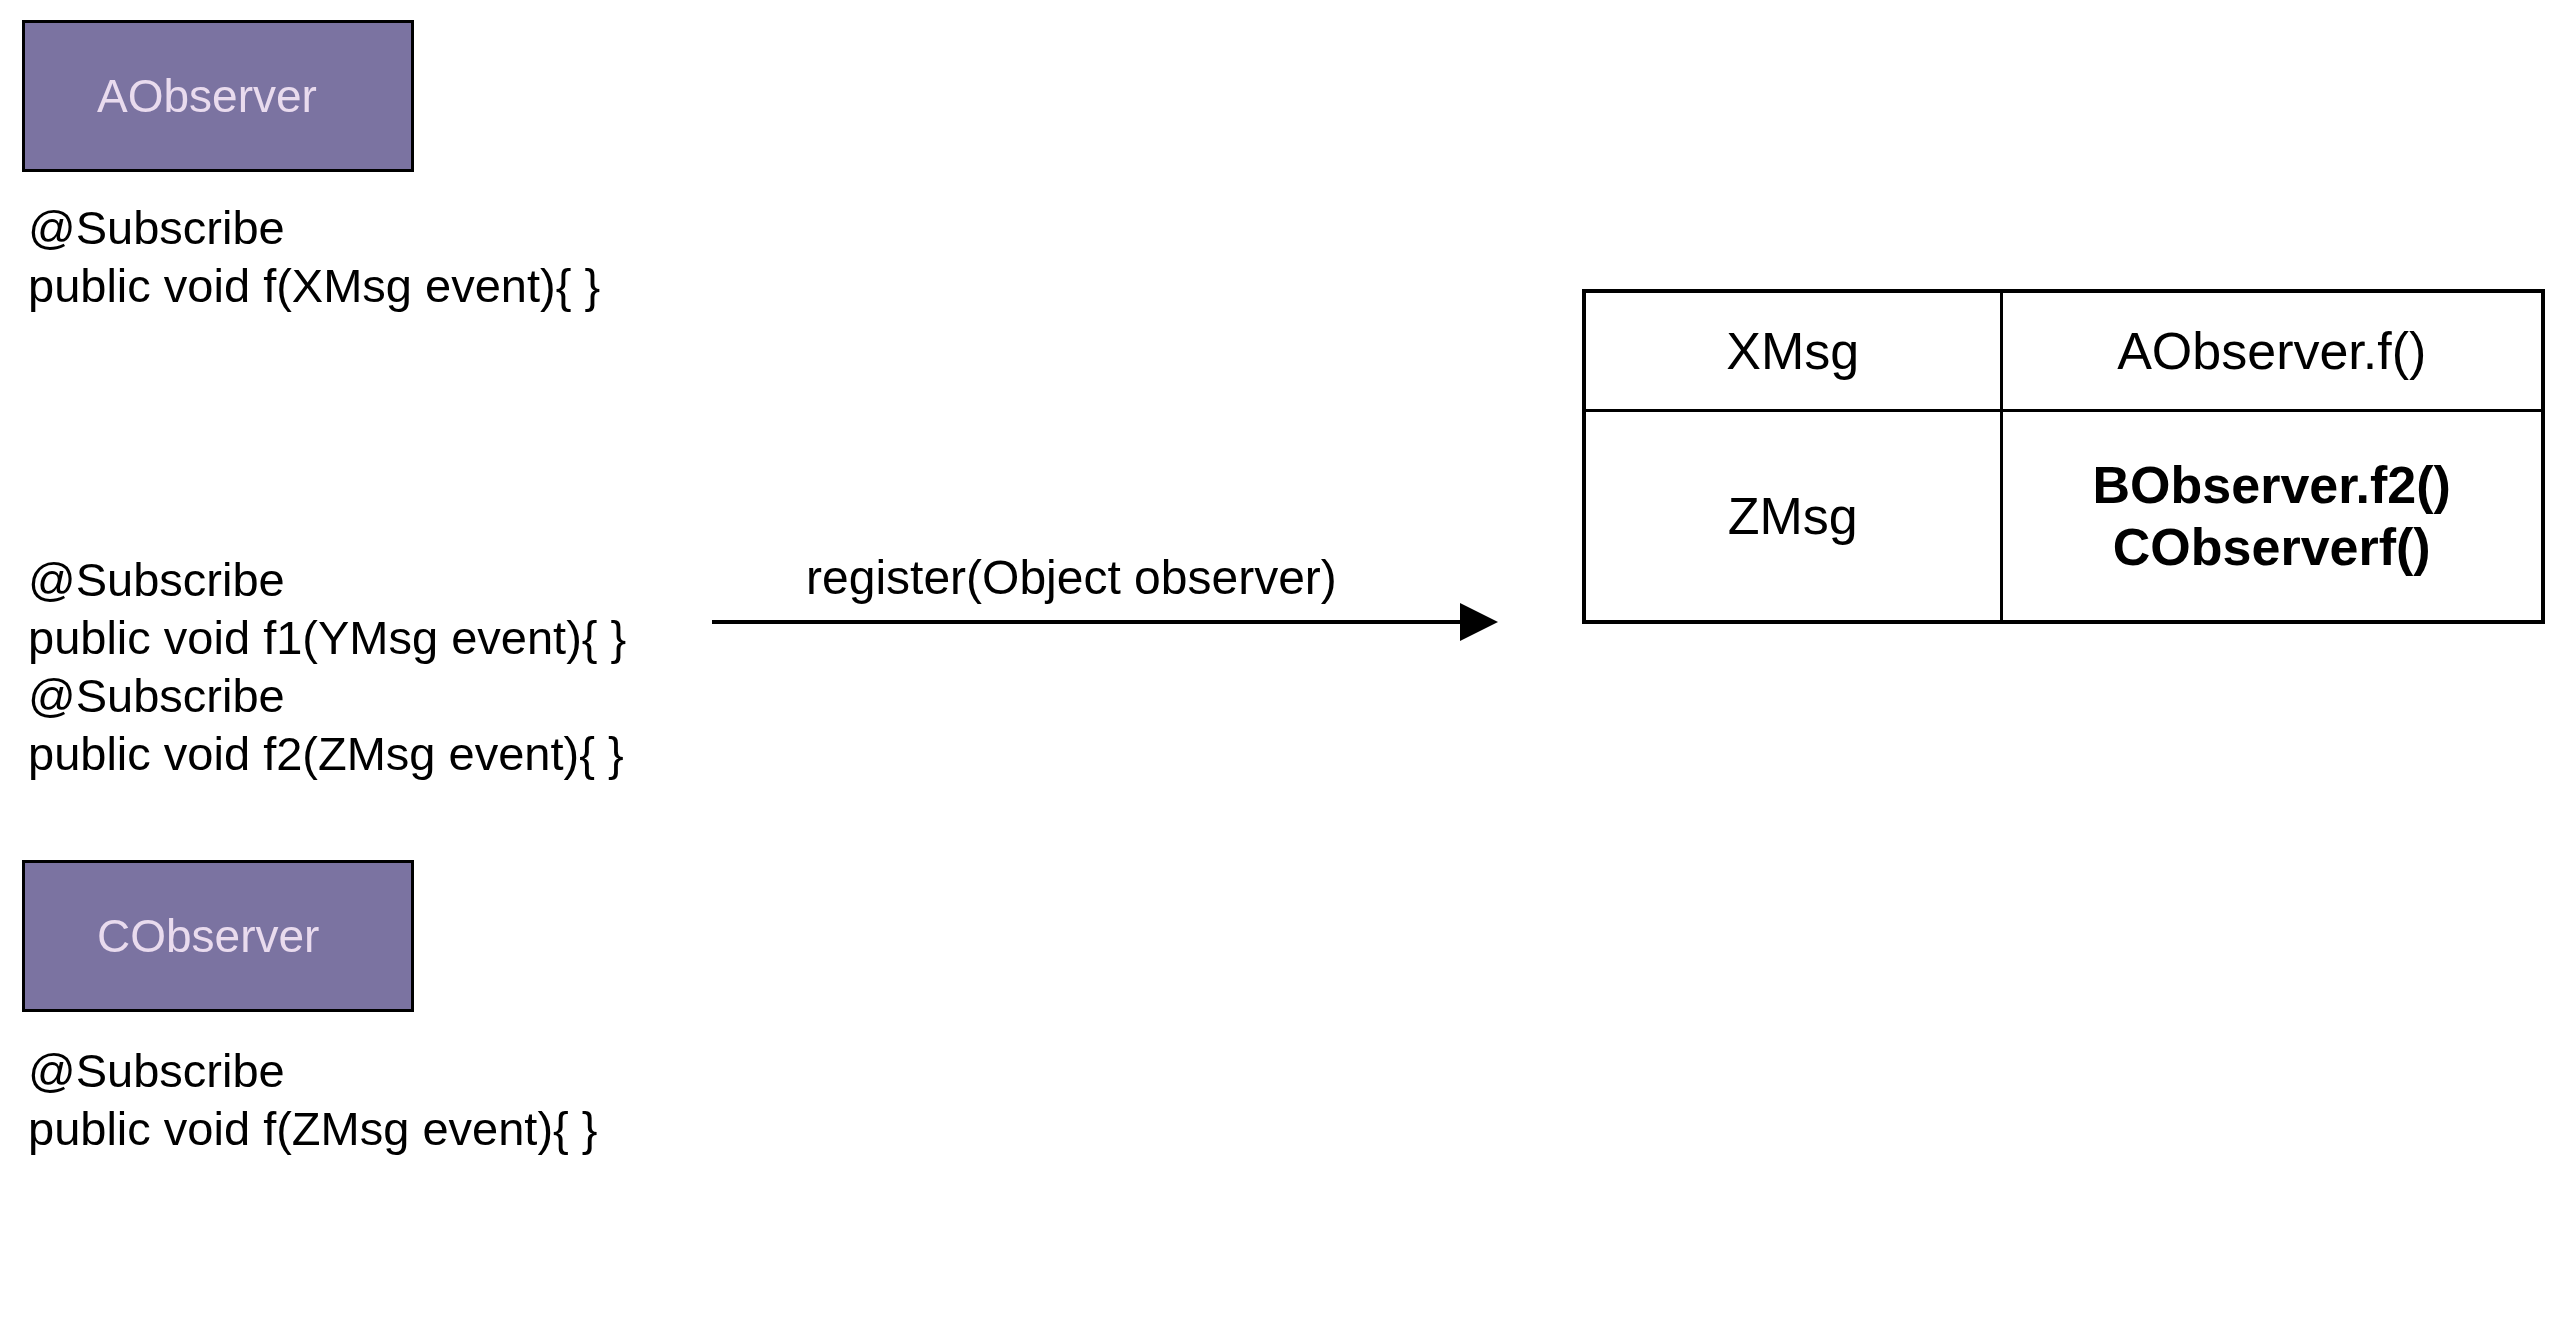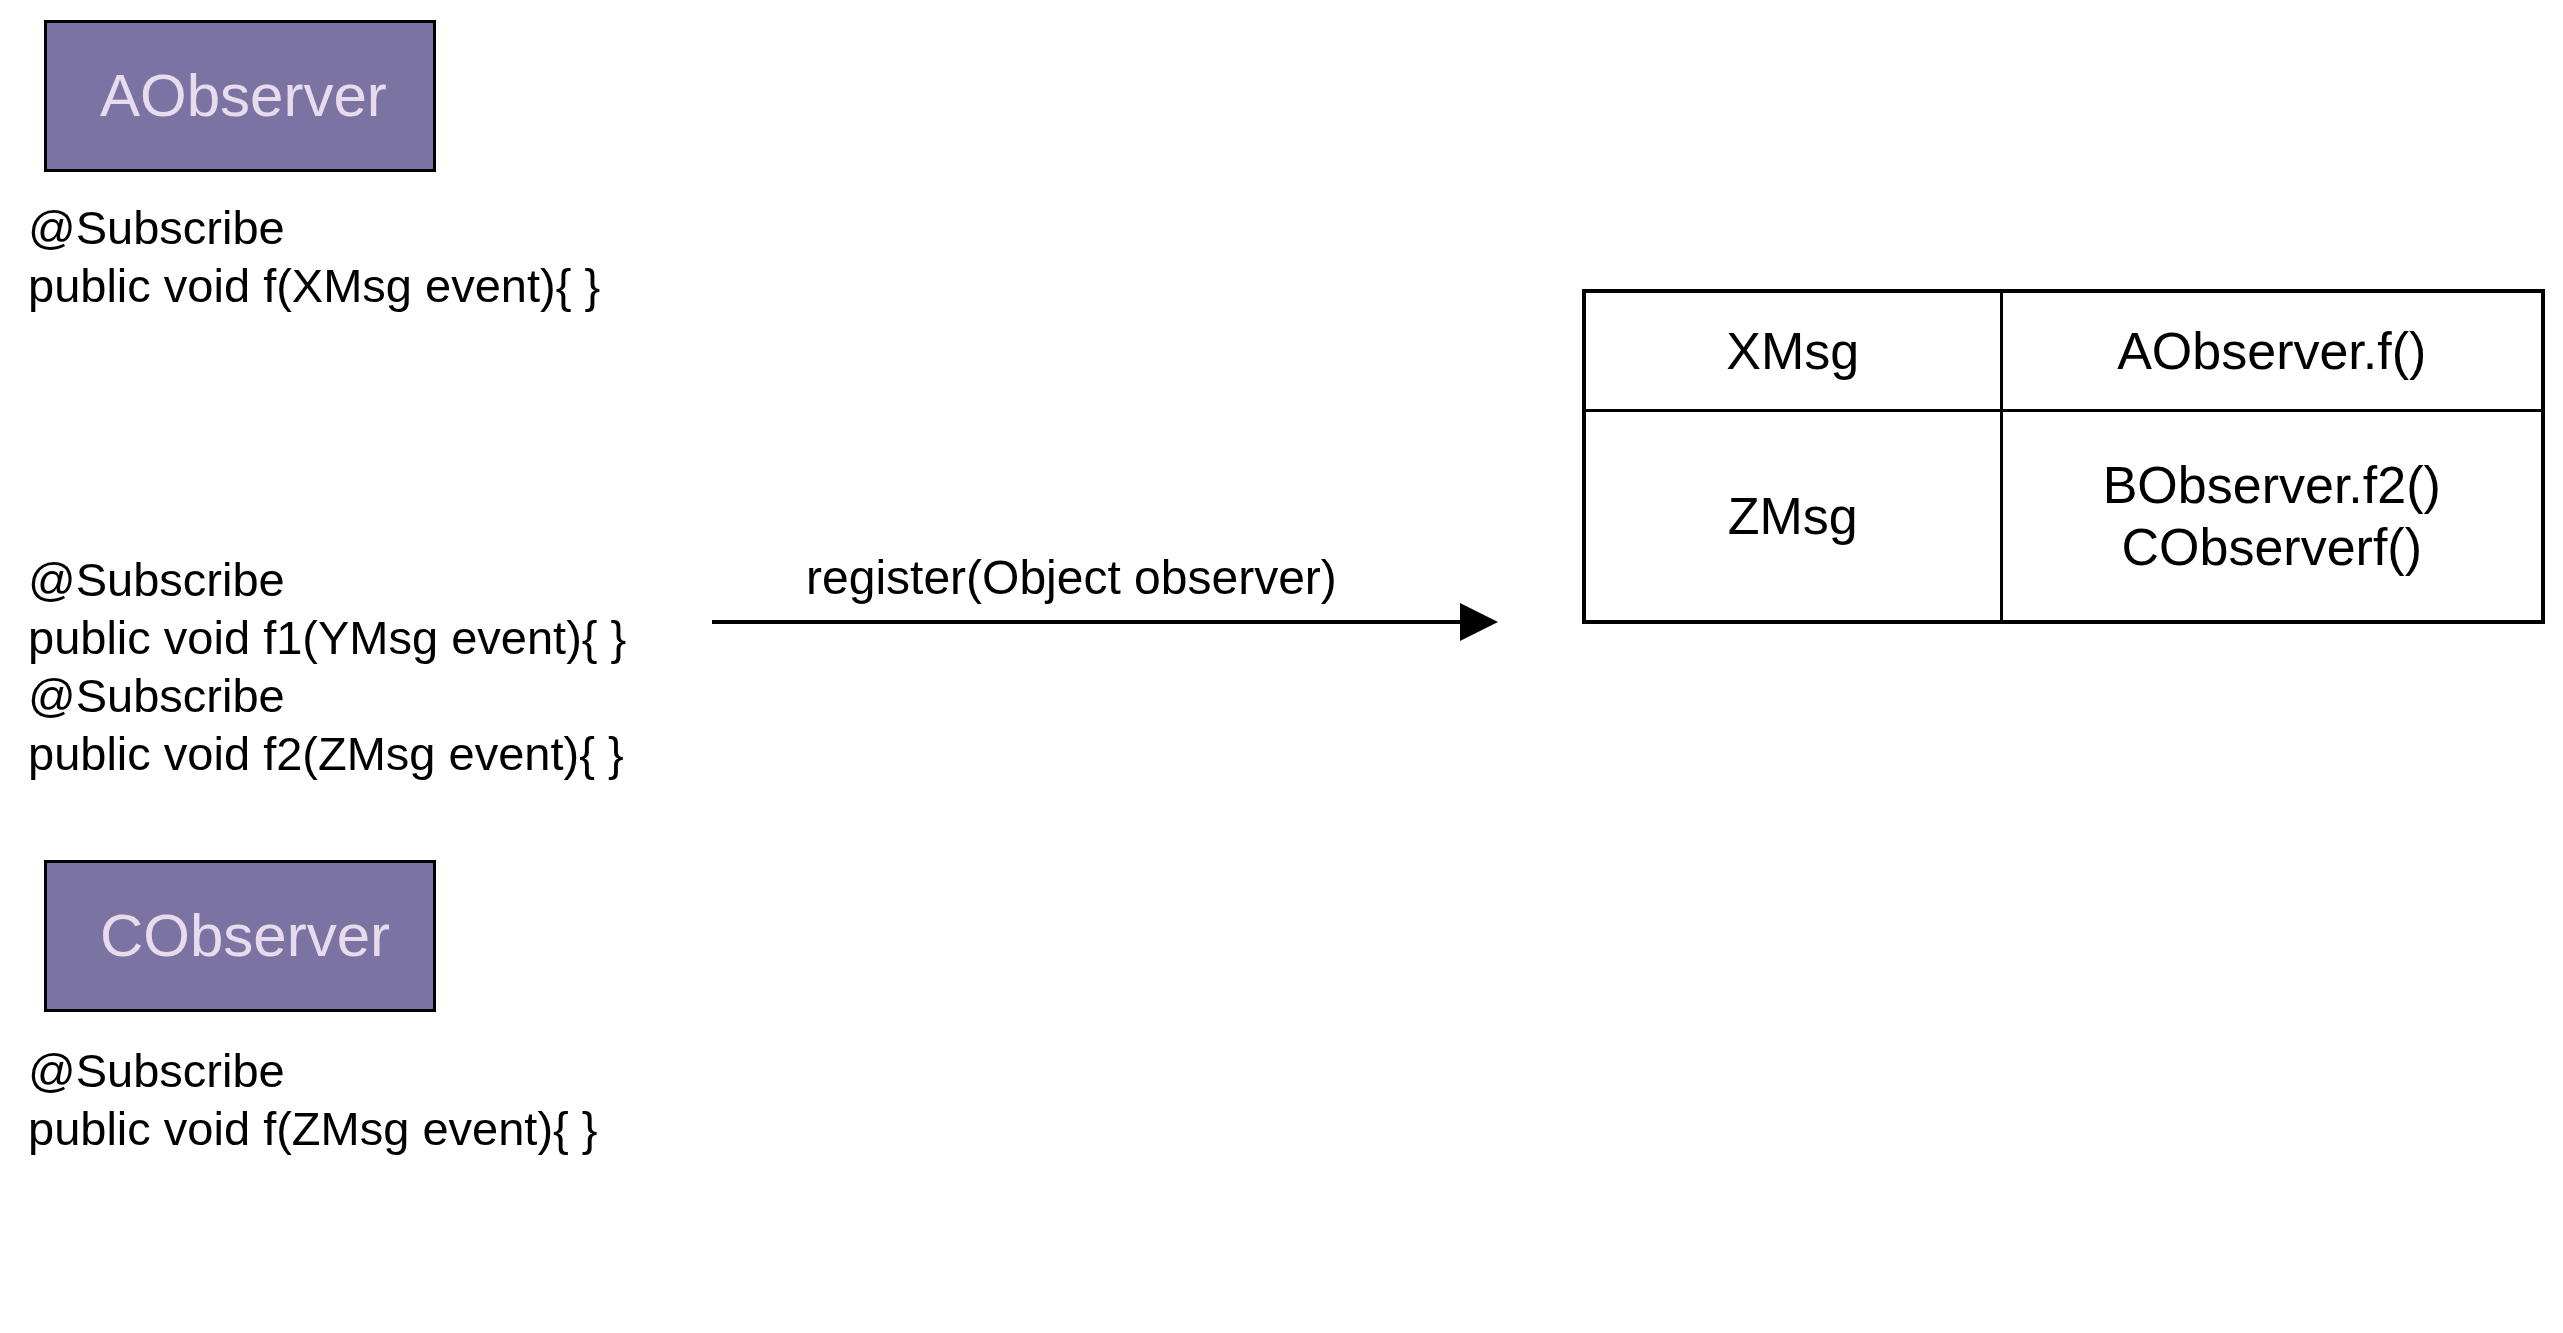--- a/index.html
+++ b/index.html
@@ -11,24 +11,23 @@
     overflow:hidden;
     color:#000;
   }
   
   .obs-box{
     position:absolute;left:22px;width:392px;height:152px;
     box-sizing:border-box;
     background:var(--purple,#7b73a1);
     border:3px solid var(--line-black,#000);
     color:var(--purple-text,#e9dbee);
-    font-size:60px;line-height:146px;
-    padding-left:53px;
+    font-size:46px;line-height:146px;
+    padding-left:72px;
     white-space:nowrap;
-    margin-left:22px;
   }
   .box-a{top:20px}
   .box-b{top:381px}
   .box-c{top:860px}
   
   .code{
     position:absolute;left:28px;
     font-size:47px;line-height:58px;
     color:var(--code-text,#000);
     white-space:nowrap;
@@ -72,21 +71,21 @@
   table.registry th{
     background:var(--purple,#7b73a1);
     color:var(--purple-text,#e9dbee);
     font-size:53px;font-weight:normal;
   }
   table.registry td{font-size:52px;}
   tr.r-hdr{height:123px}
   tr.r-1{height:119px}
   tr.r-2{height:120px}
   tr.r-3{height:212px}
-  .fn-line{line-height:62px;}
+  .fn-line{line-height:62px;font-weight:bold;}
   
   .logo{
     position:absolute;left:20px;top:1228px;
     display:flex;align-items:center;gap:20px;
   }
   .logo-icon{width:88px;height:90px;display:block;}
   .logo-text{
     font-size:48px;letter-spacing:8px;
     color:var(--logo-text-color,#55565b);
     font-weight:500;white-space:nowrap;

